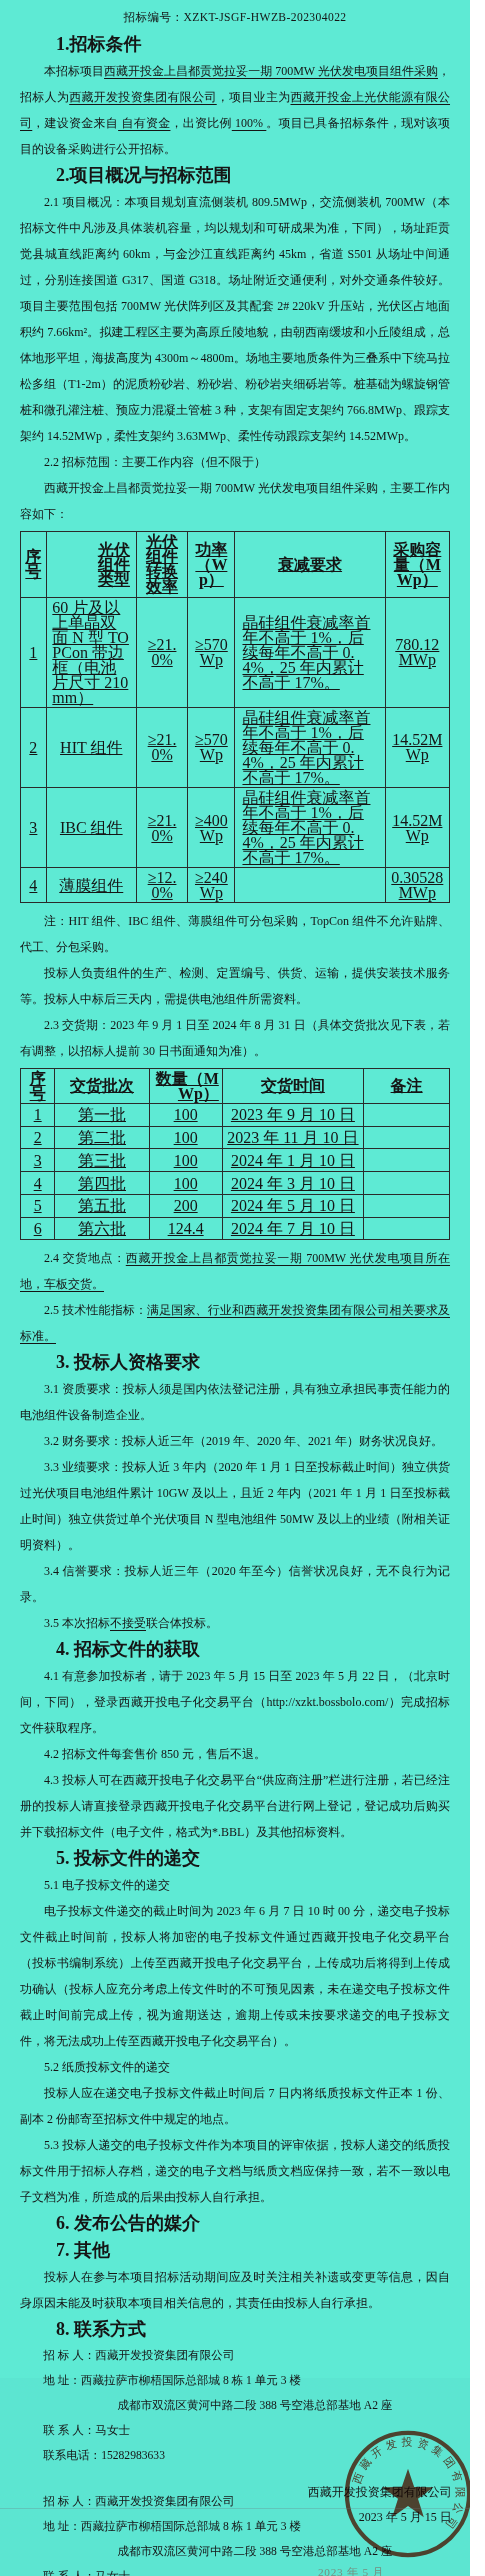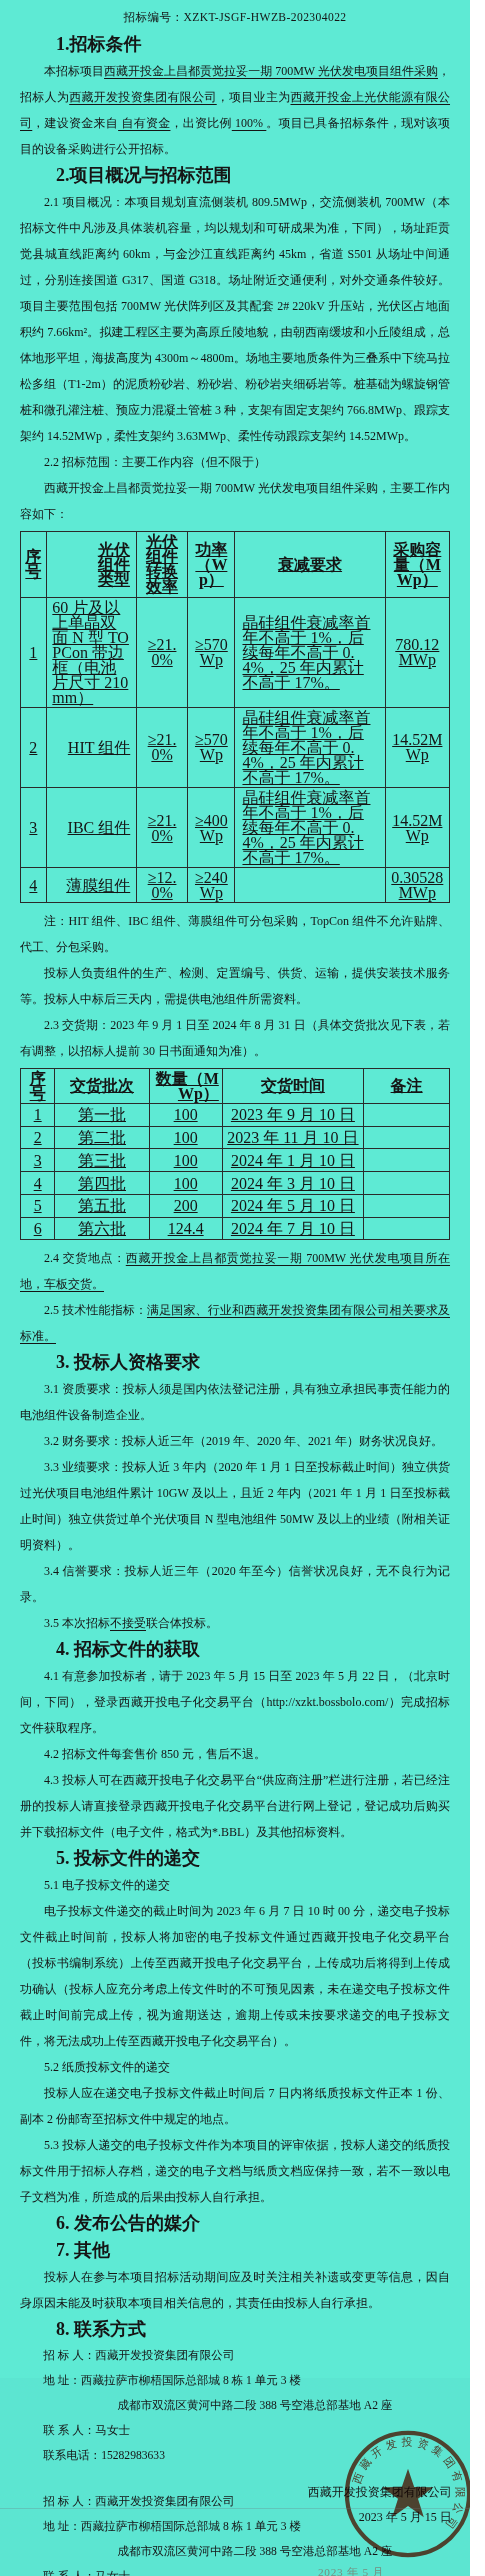--- a/index.html
+++ b/index.html
@@ -23,21 +23,21 @@
   th,td{border:1.1px solid #2a2a2a;text-align:center;vertical-align:middle;padding:2.1px 2.8px;line-height:15px;word-break:break-all;}
   th{font-weight:bold;}
   .t1 .c-type{width:21%;padding-left:48px;}
   .t1 .c-no{width:6%;}
   .t1 .c-eff{width:12%;}
   .t1 .c-pw{width:11%;}
   .t1 .c-decay{width:35%;}
   .t1 .c-cap{width:15%;}
   .t1 td.decay{text-align:left;padding:2.1px 7px;}
   .t1 td.typecell{text-align:left;padding:2.1px 5.6px;}
-  .t1 td.typecell.center{text-align:right;}
+  .t1 td.typecell.center{text-align:center;}
   .t2 .c-no{width:8%;}
   .t2 .c-batch{width:22%;}
   .t2 .c-qty{width:17%;text-align:right;}
   .t2 .c-time{width:33%;}
   .t2 .c-note{width:20%;}
   .t2 td{height:20.4px;padding:0.7px 2.8px;}
   .contact-line{font-size:11.6px;line-height:25px;margin:0;padding-left:2em;}
   .contact-line.addr2{padding-left:8.4em;}
   .remnant{height:12.7px;overflow:hidden;opacity:.5;margin-top:8.4px;}
   .signature{

